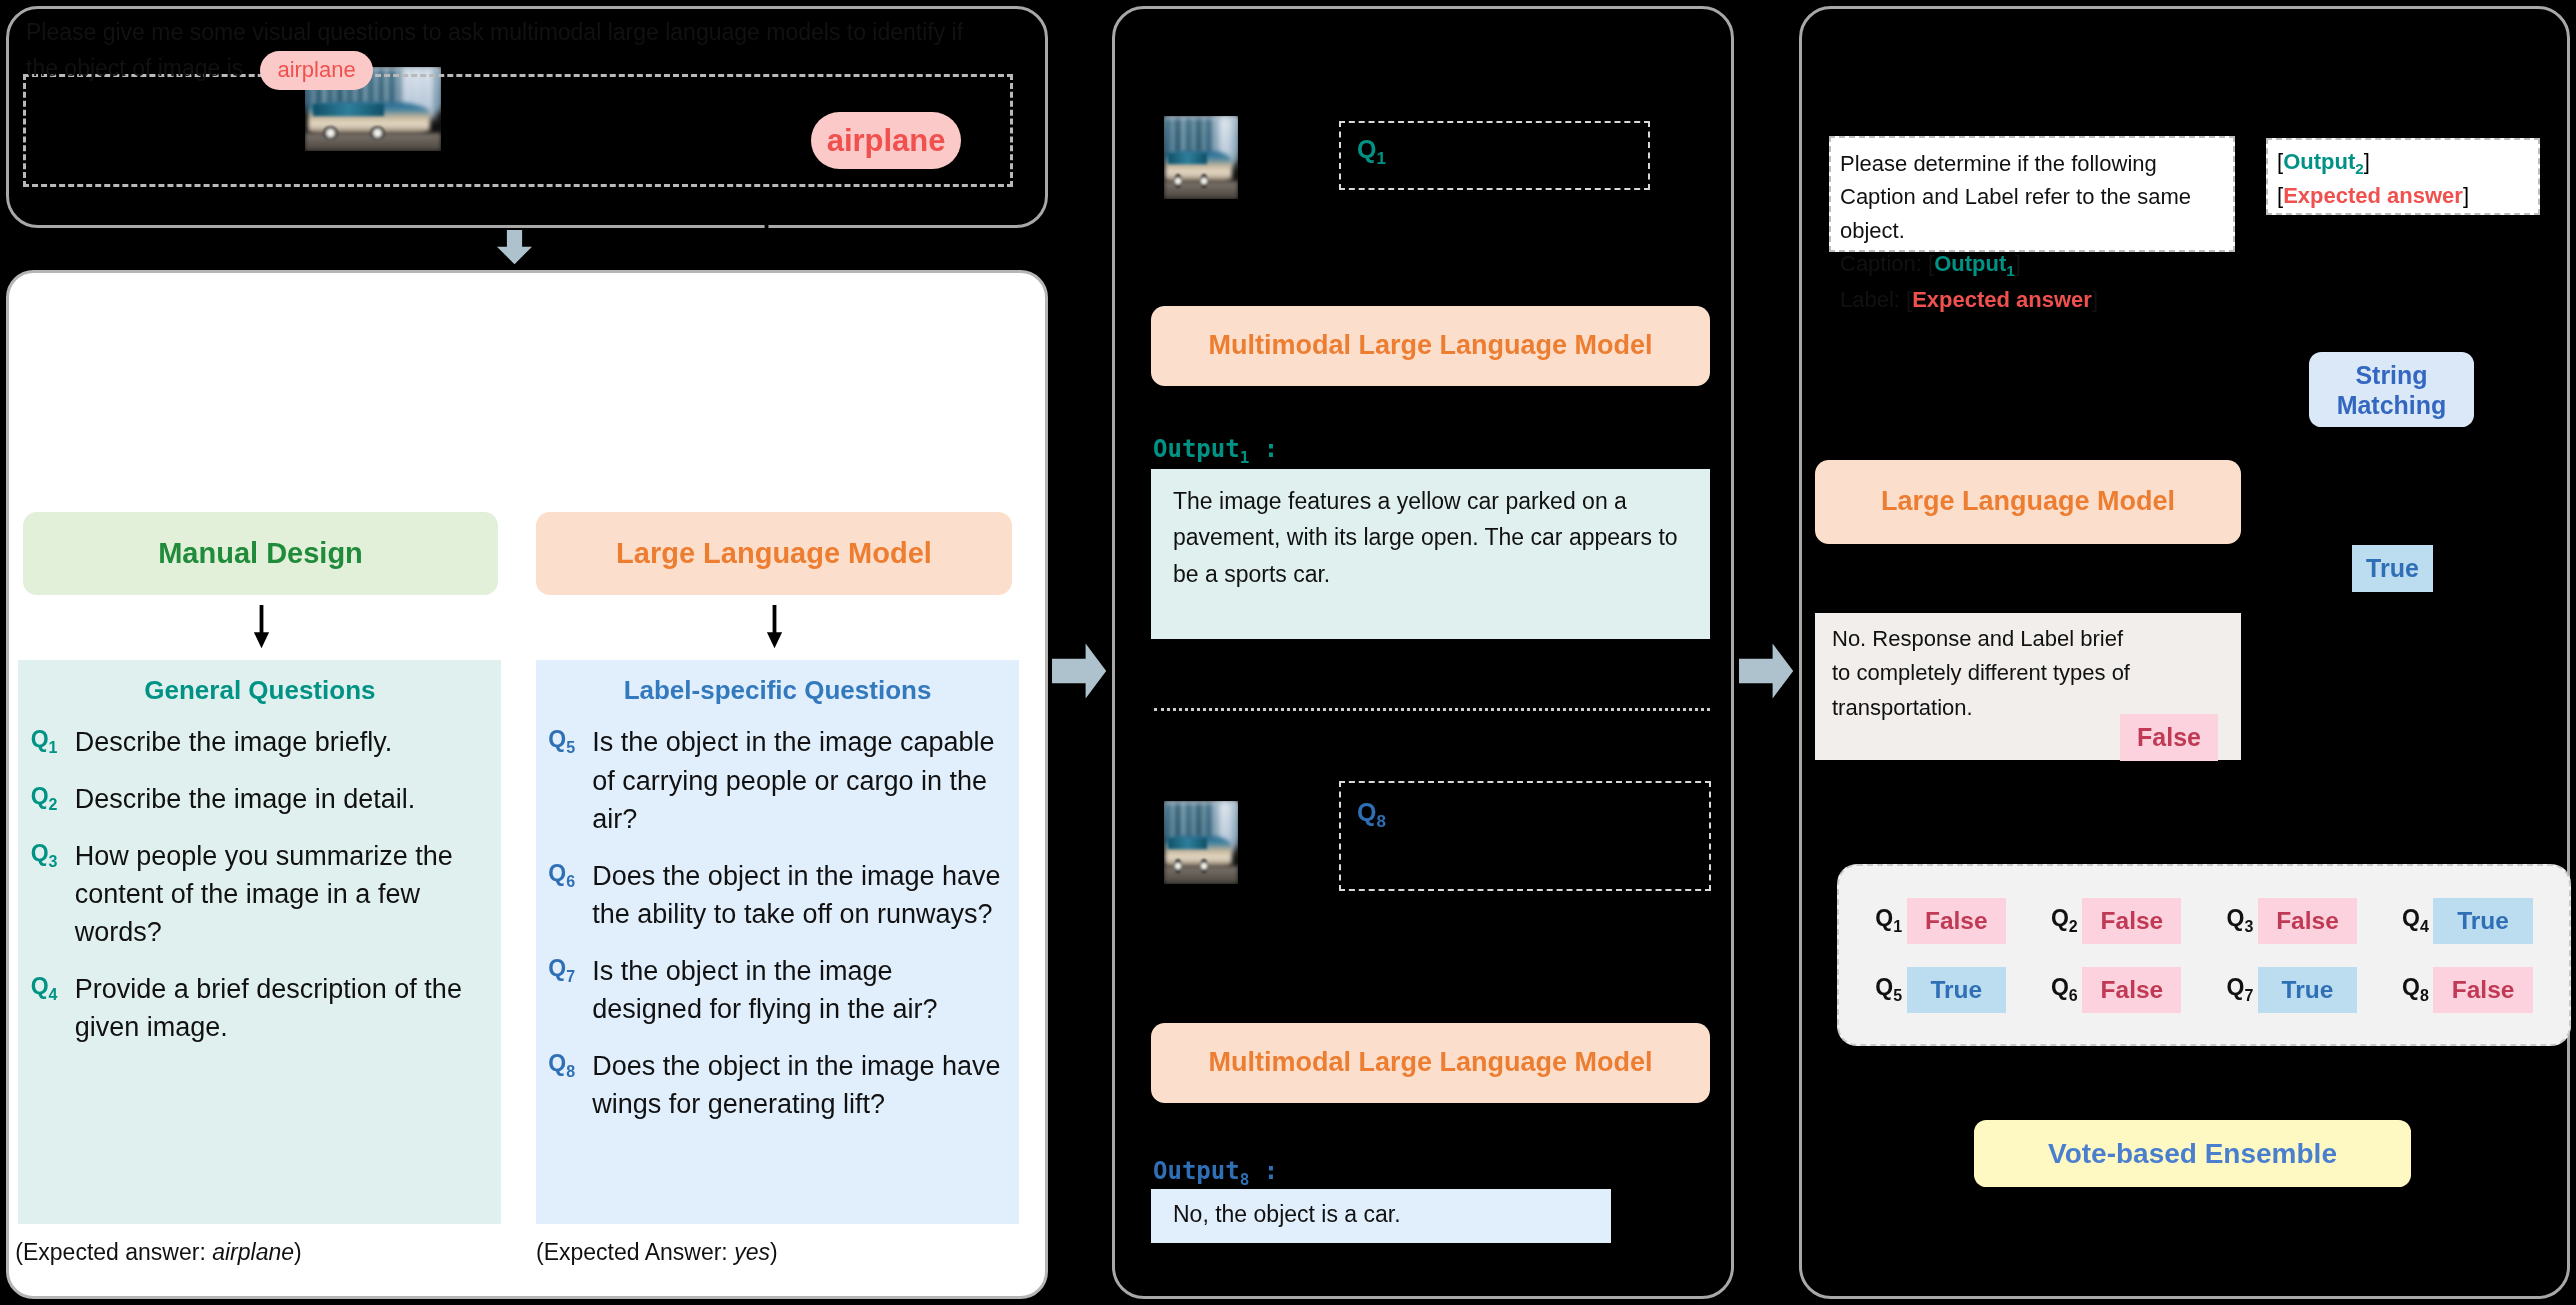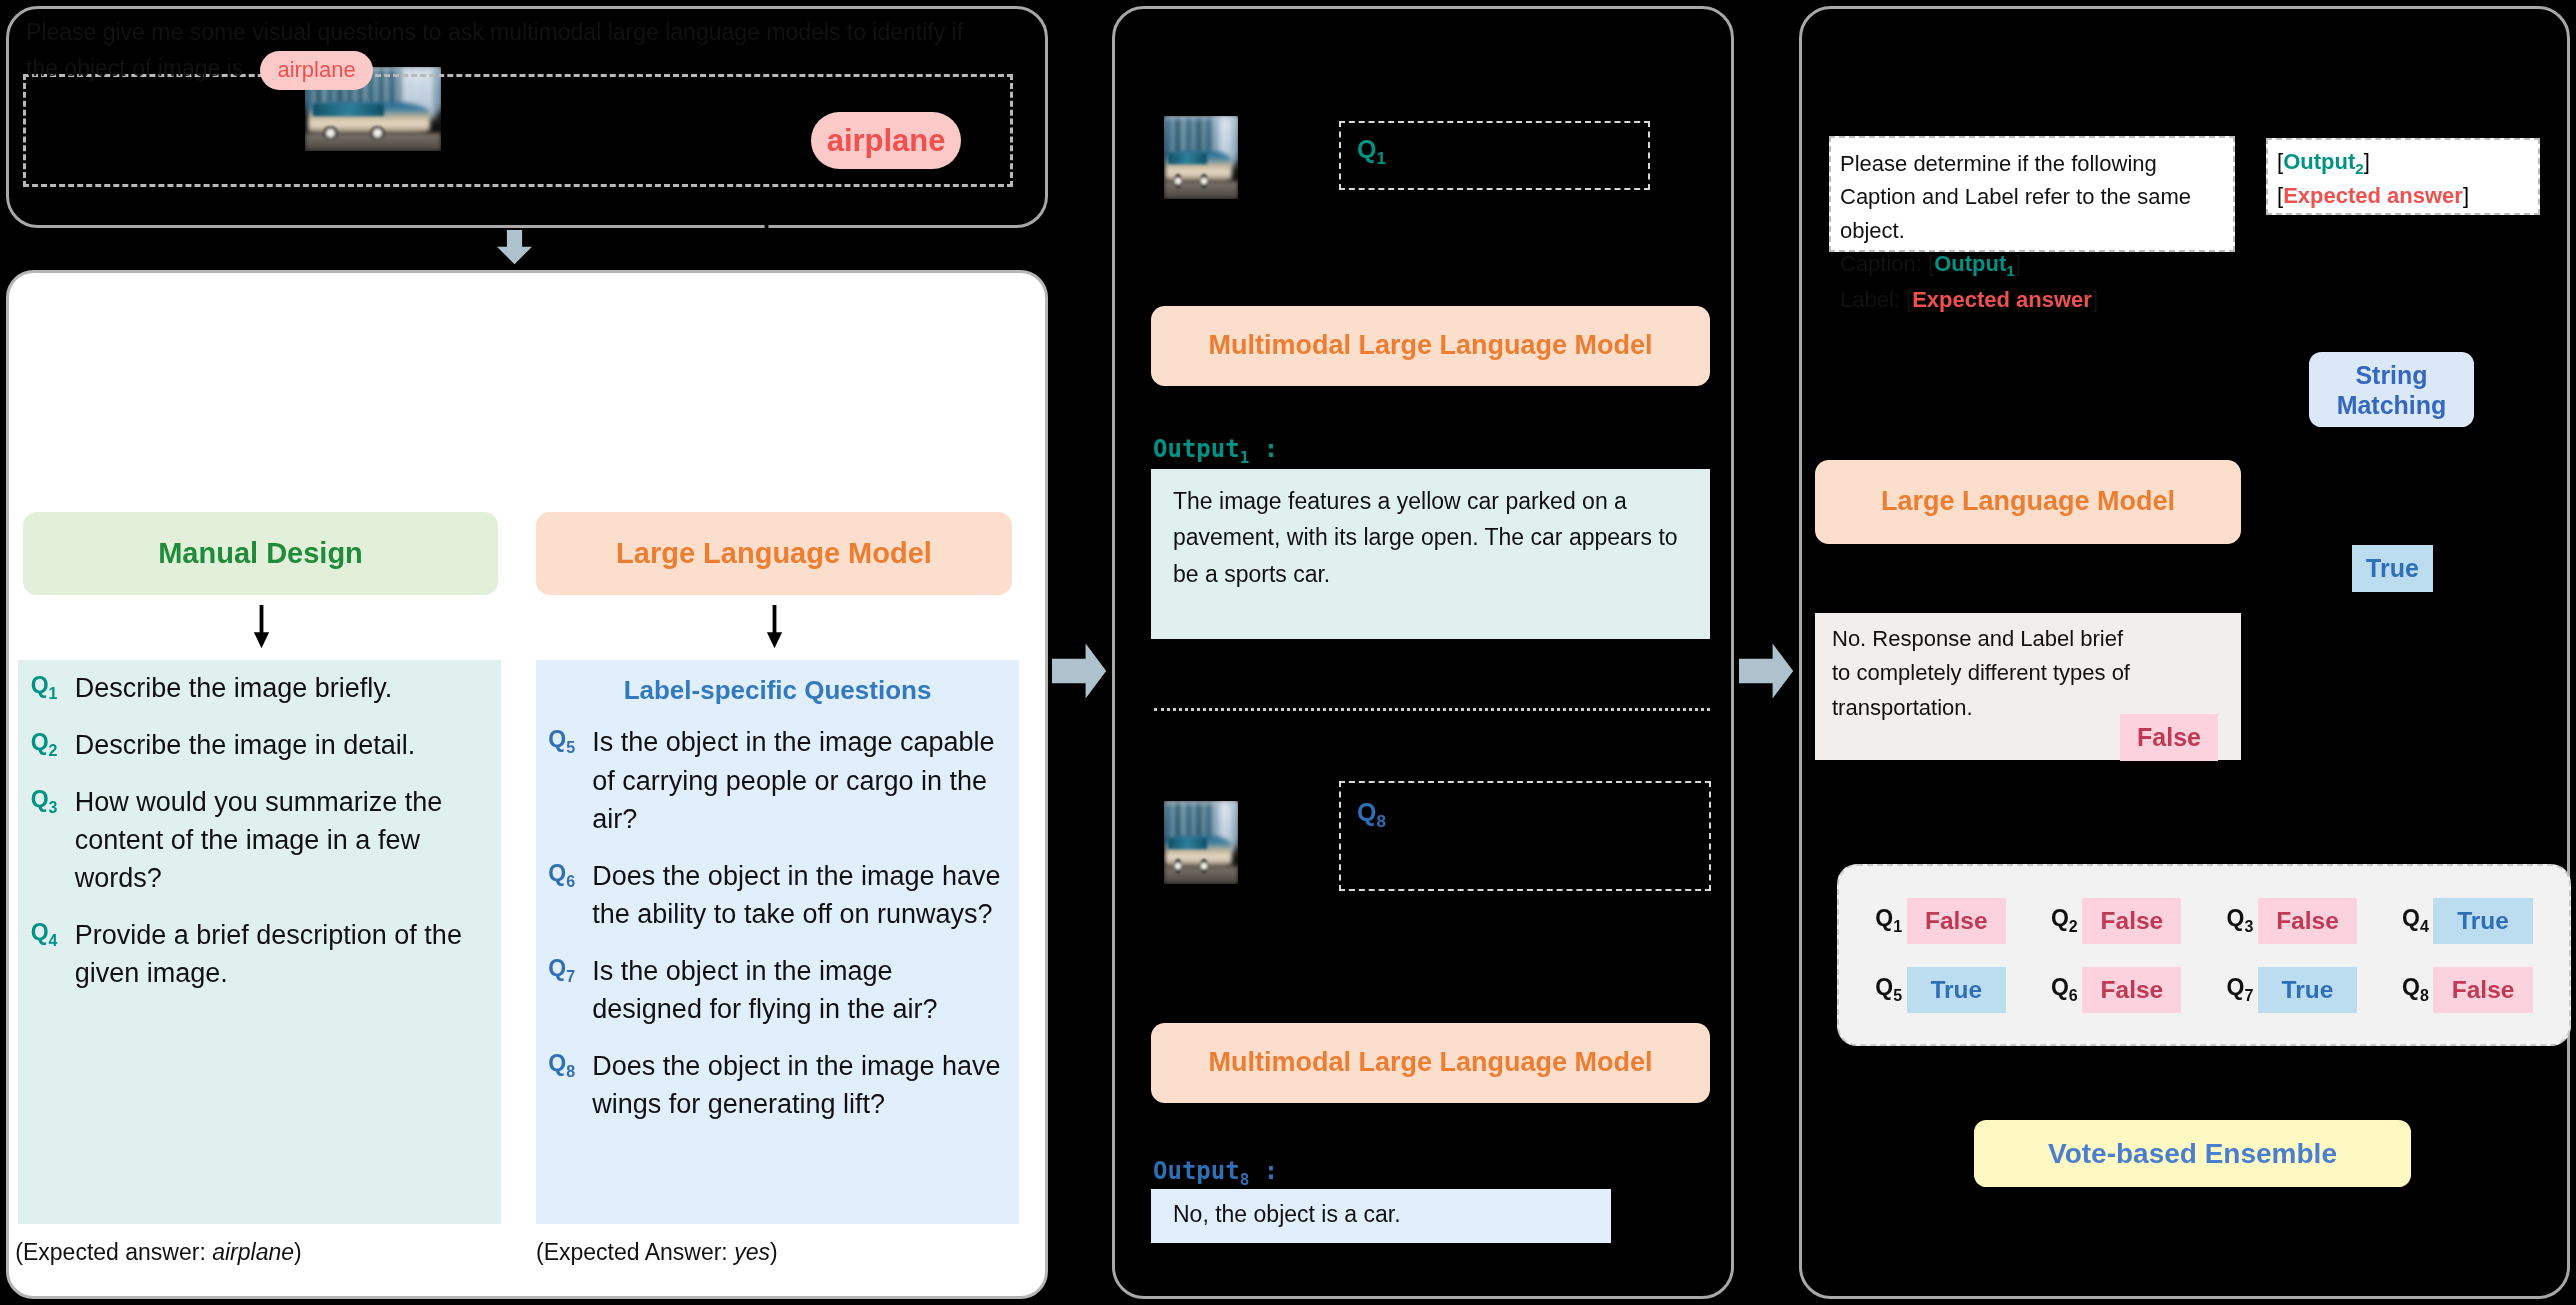--- a/index.html
+++ b/index.html
@@ -185,31 +185,32 @@
 <svg id="arrow-manual" viewBox="0 0 22 58">
   <line x1="11" y1="0" x2="11" y2="40" stroke="#000" stroke-width="5"></line>
   <polygon points="1,36 21,36 11,57" fill="#000"></polygon>
 </svg>
 <svg id="arrow-llm" viewBox="0 0 22 58">
   <line x1="11" y1="0" x2="11" y2="40" stroke="#000" stroke-width="5"></line>
   <polygon points="1,36 21,36 11,57" fill="#000"></polygon>
 </svg>
 
 <div class="qbox" id="general-q-box">
+  <div class="qbox-title">General Questions</div>
   <div class="qrow">
     <div class="qlab">Q<sub>1</sub></div>
     <div class="qtext">Describe the image briefly.</div>
   </div>
   <div class="qrow">
     <div class="qlab">Q<sub>2</sub></div>
     <div class="qtext">Describe the image in detail.</div>
   </div>
   <div class="qrow">
     <div class="qlab">Q<sub>3</sub></div>
-    <div class="qtext">How would you summarize the content of the image in a few words?</div>
+    <div class="qtext">How people you summarize the content of the image in a few words?</div>
   </div>
   <div class="qrow">
     <div class="qlab">Q<sub>4</sub></div>
     <div class="qtext">Provide a brief description of the given image.</div>
   </div>
 </div>
 
 <div class="qbox" id="label-q-box">
   <div class="qbox-title">Label-specific Questions</div>
   <div class="qrow">

